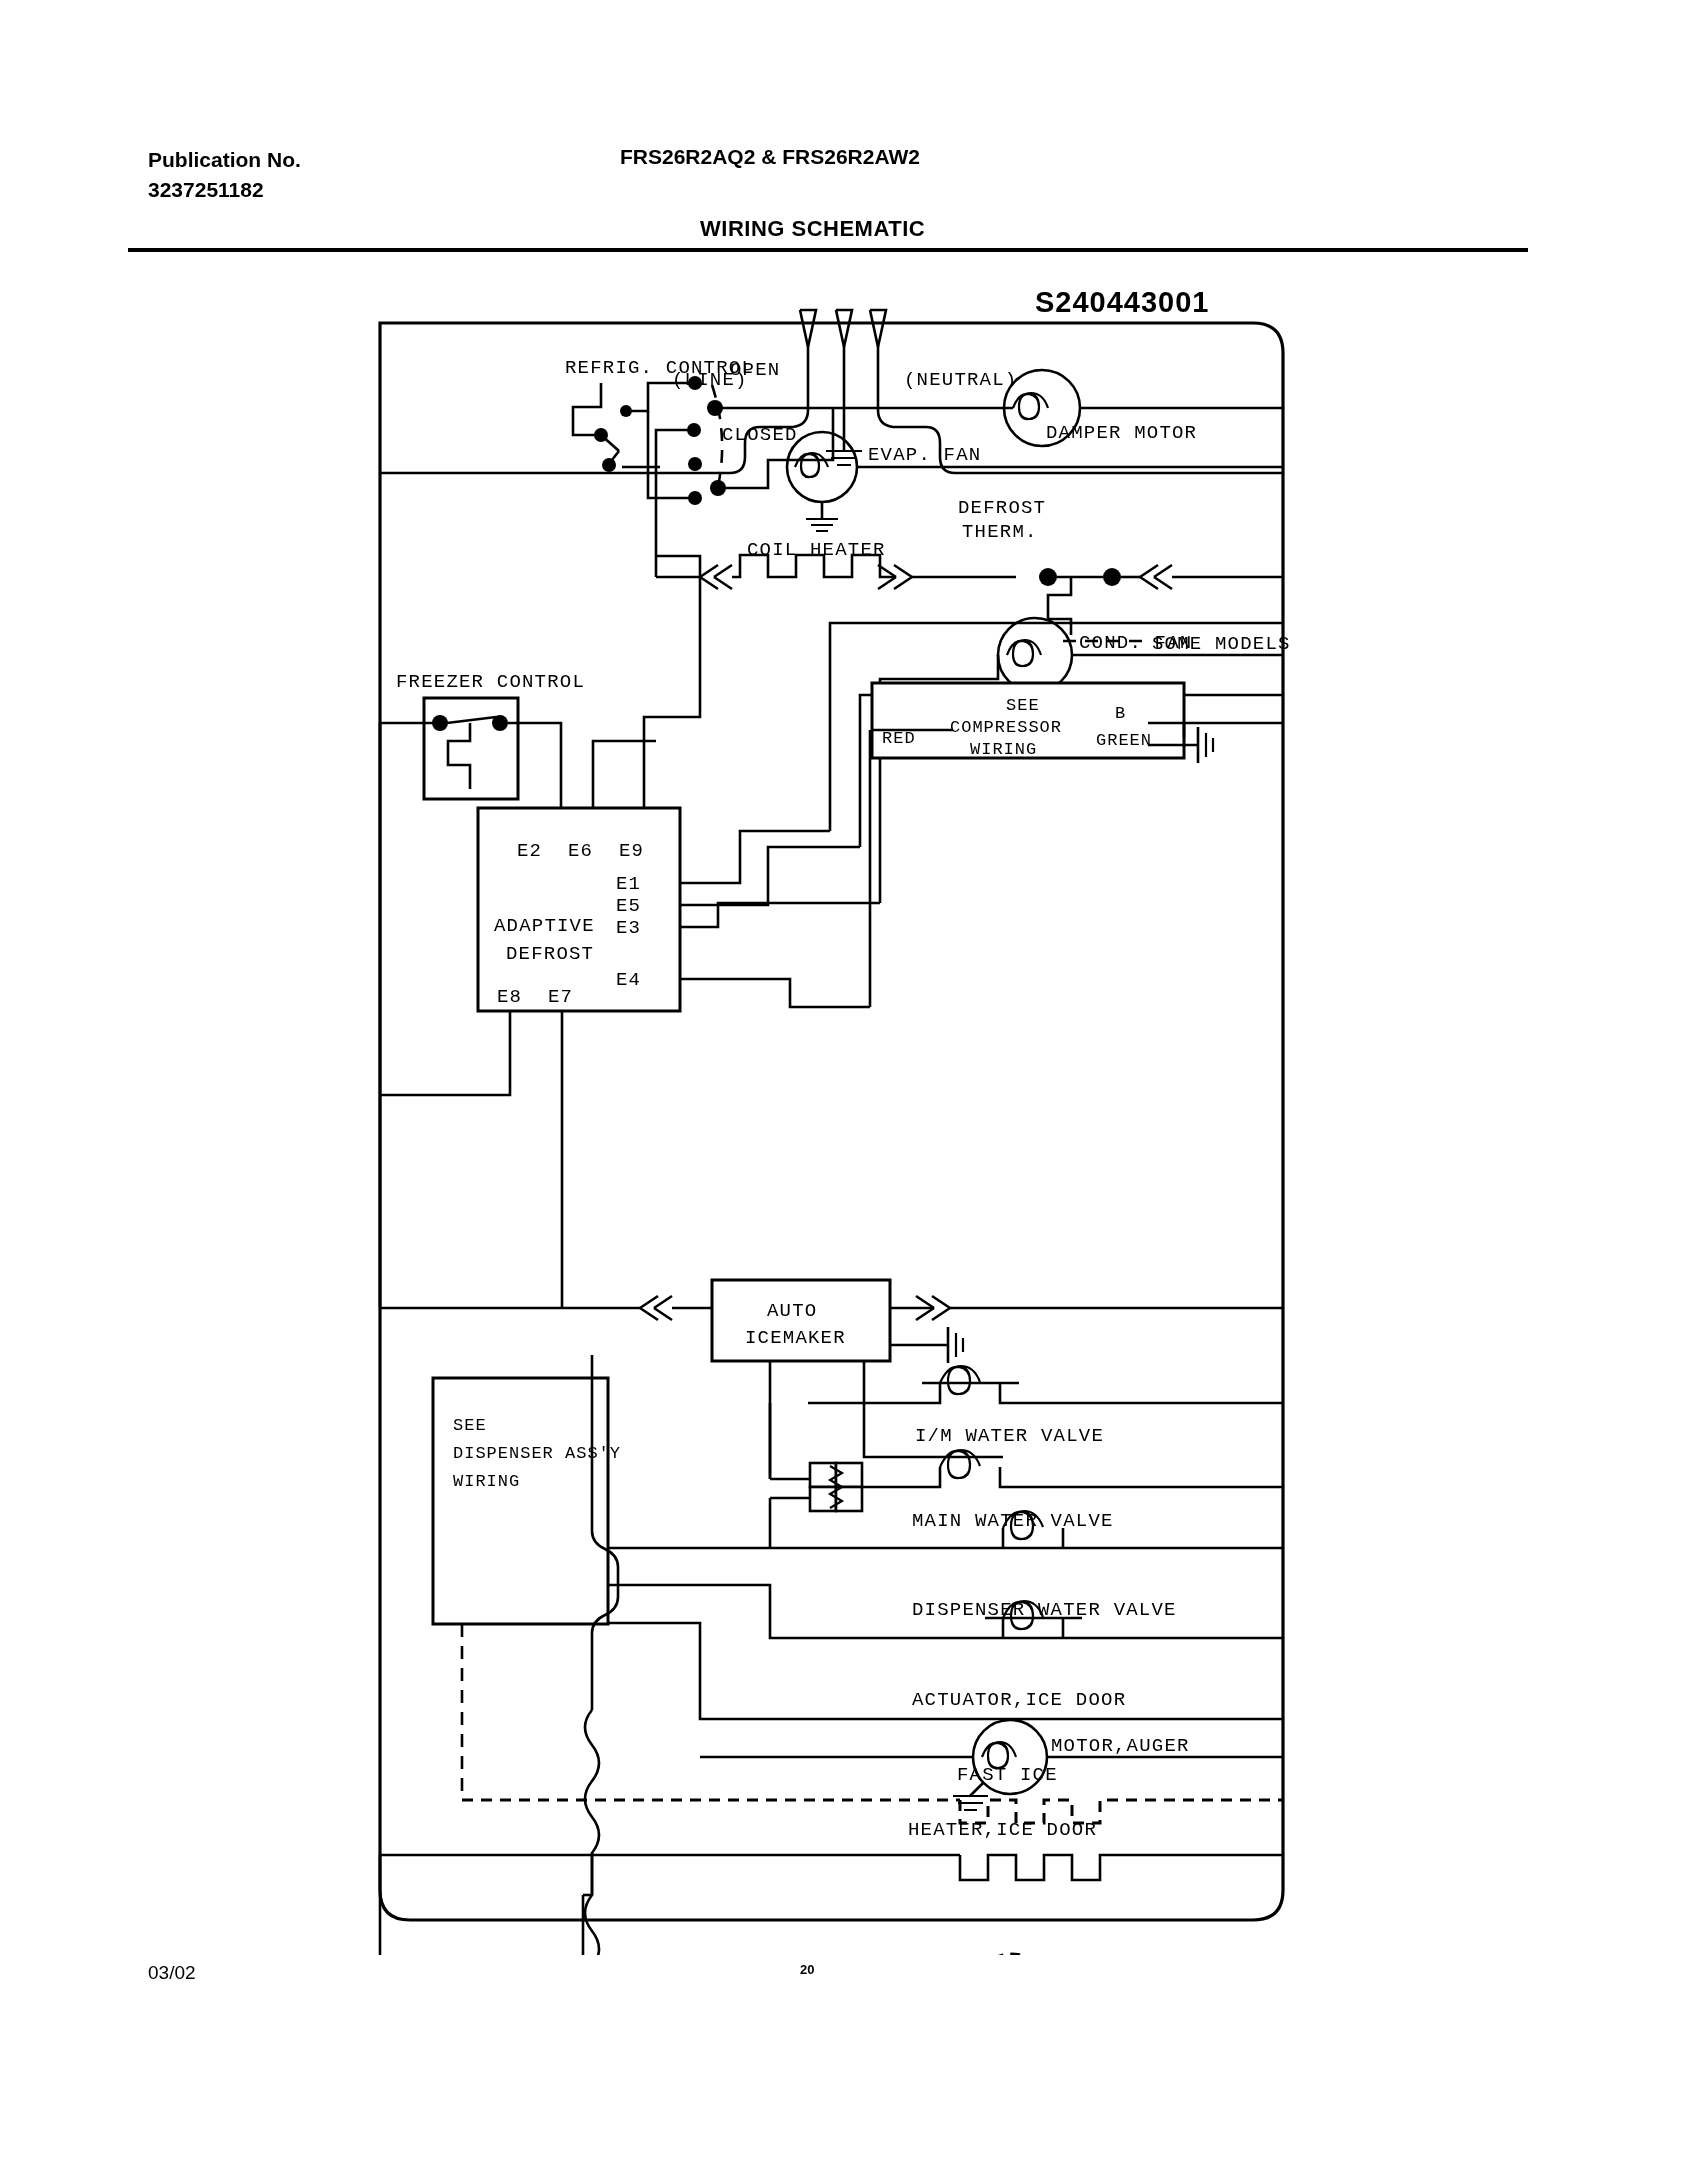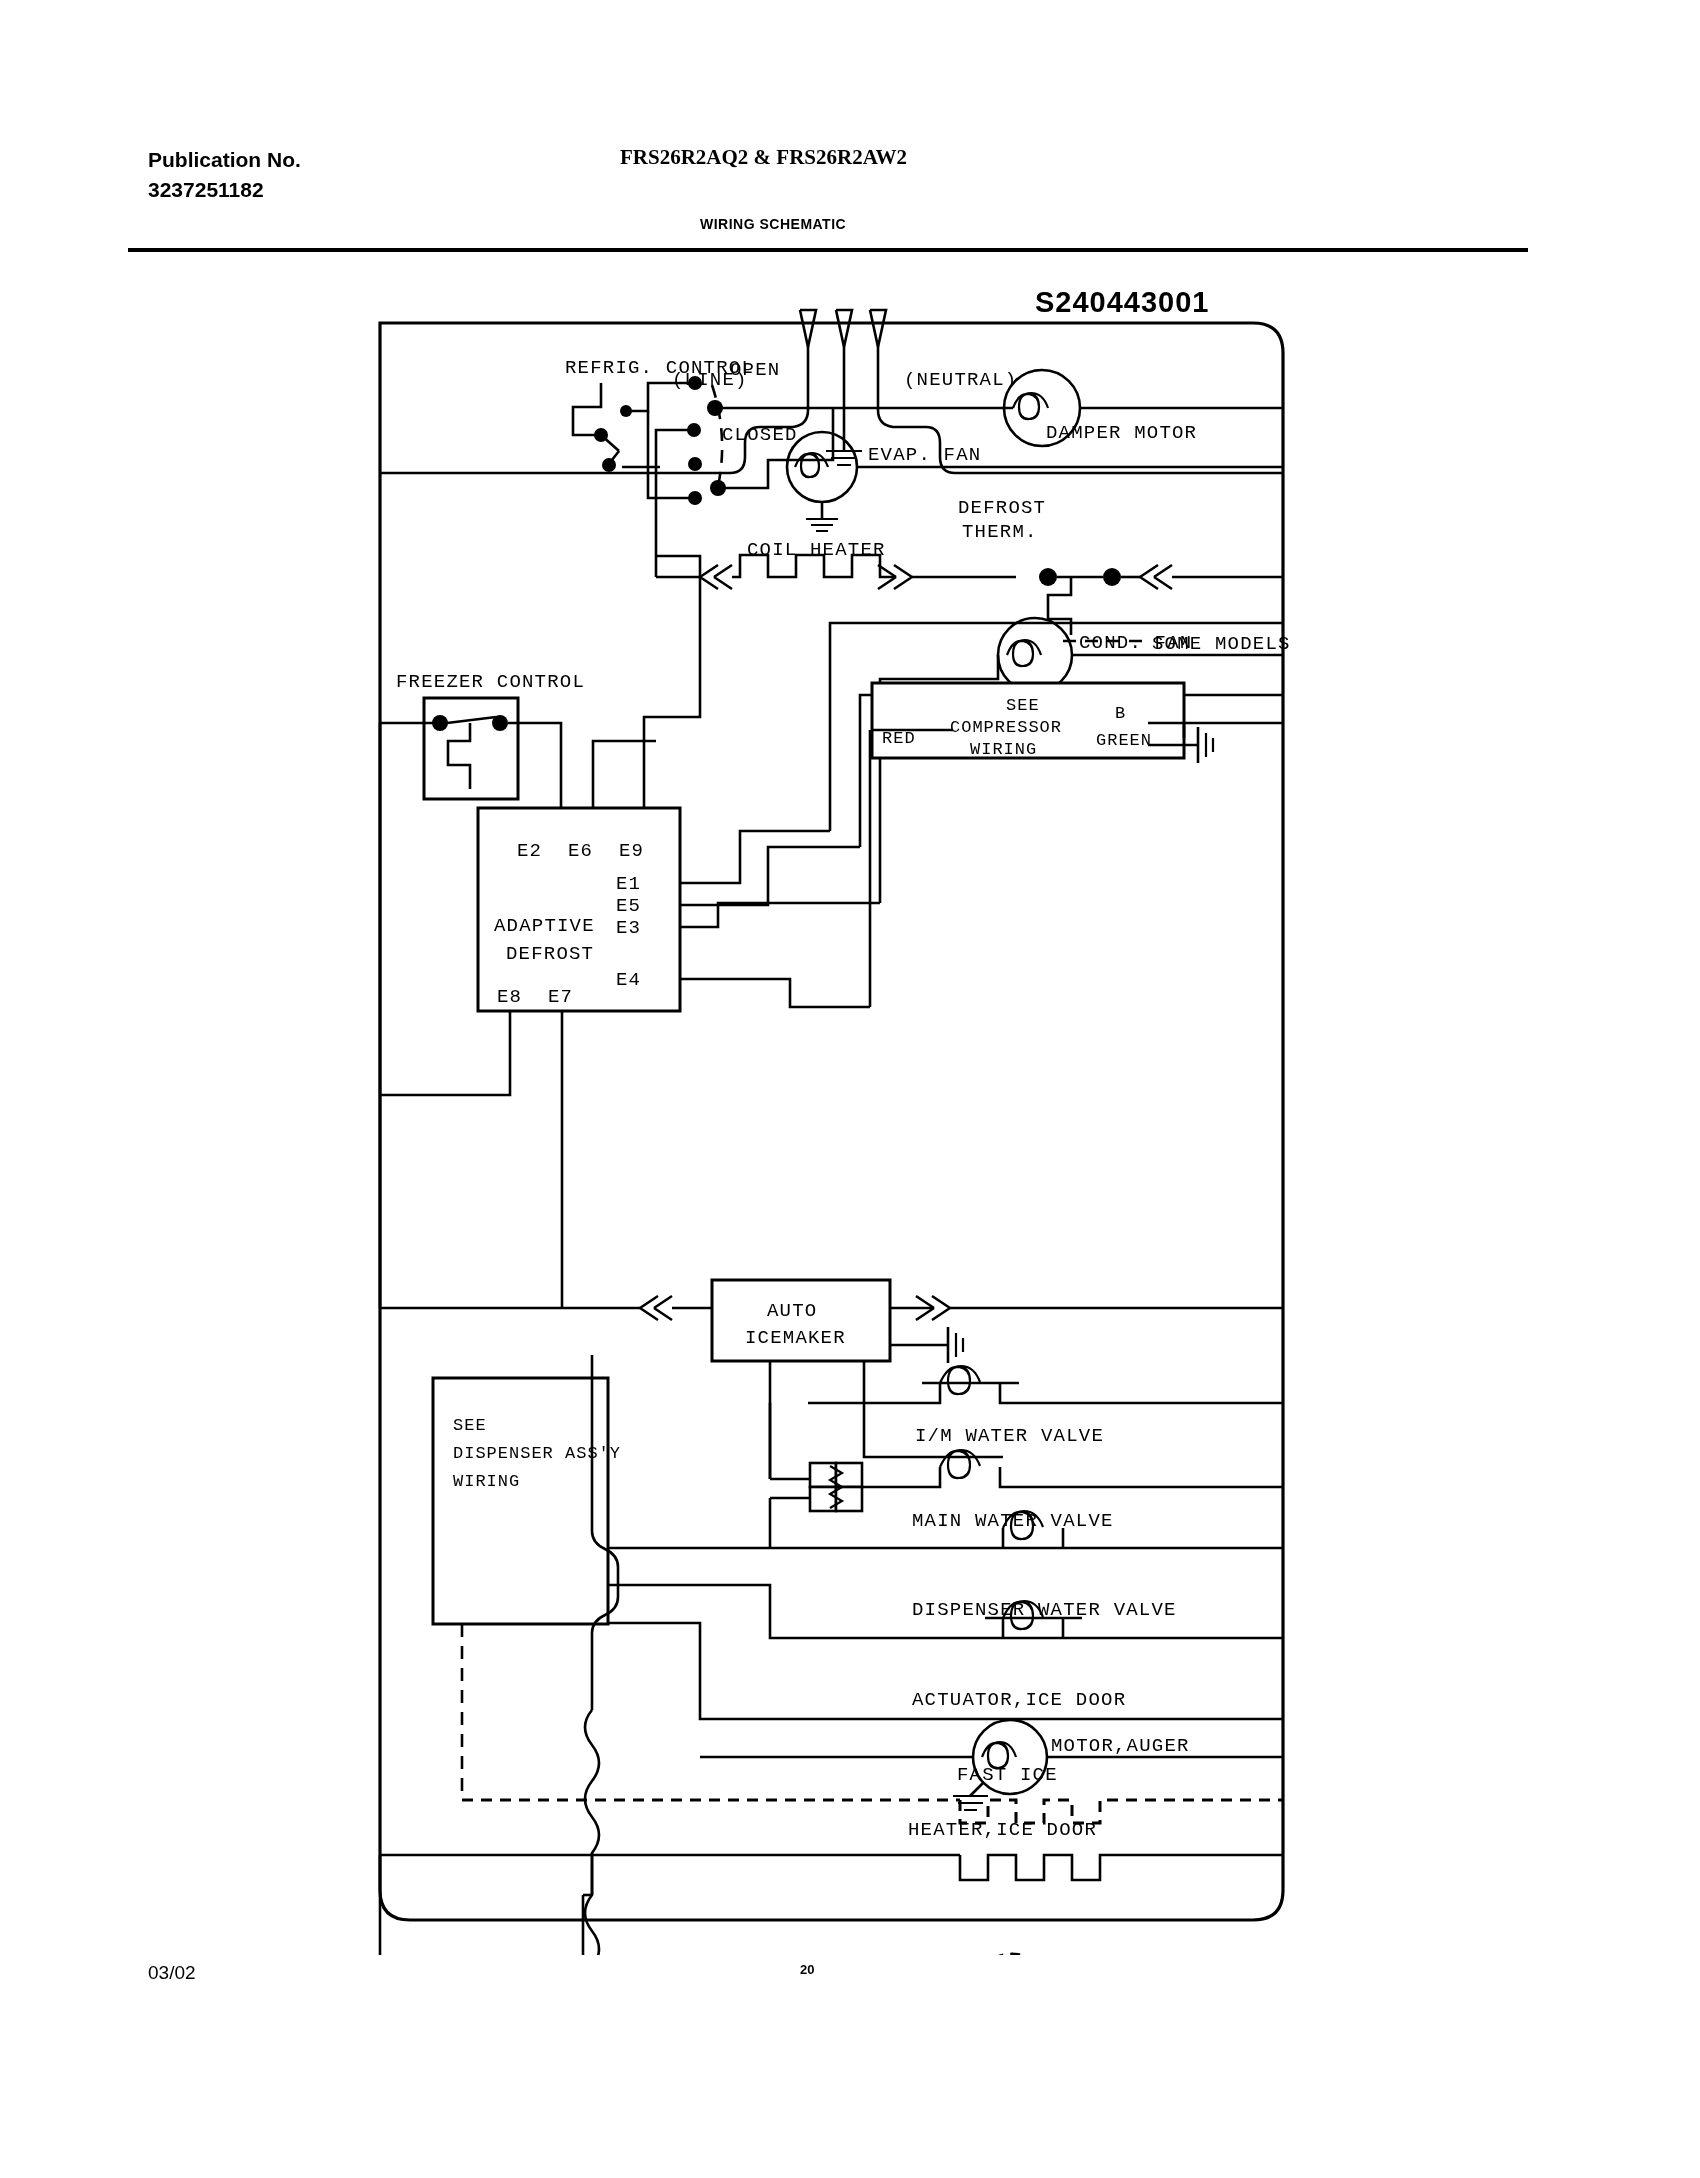--- a/index.html
+++ b/index.html
@@ -1,20 +1,20 @@
 <!DOCTYPE html>
 <html><head>
 <meta charset="utf-8">
 <style>
   html,body{margin:0;padding:0;background:#fff;}
   body{width:1700px;height:2178px;font-family:"Liberation Sans",sans-serif;color:#000;position:relative;}
   .page{position:relative;width:1700px;height:1948px;}
   .hdr-pub{position:absolute;left:148px;top:145px;font-size:21px;font-weight:bold;line-height:30px;white-space:pre;}
-  .hdr-model{position:absolute;left:620px;top:145px;font-size:21px;font-weight:bold;font-family:Liberation Serif, serif;}
-  .hdr-title{position:absolute;left:700px;top:216px;font-size:14px;font-weight:bold;letter-spacing:.5px;}
+  .hdr-model{position:absolute;left:620px;top:145px;font-size:21px;font-weight:bold;}
+  .hdr-title{position:absolute;left:700px;top:216px;font-size:22px;font-weight:bold;letter-spacing:.5px;}
   .rule{position:absolute;left:128px;top:248px;width:1400px;height:4px;background:#000;}
   .foot-date{position:absolute;left:148px;top:1962px;font-size:19px;font-weight:normal;}
   .foot-page{position:absolute;left:800px;top:1962px;font-size:13px;font-weight:bold;}
   svg.schem{position:absolute;left:0;top:255px;}
   text{font-family:"Liberation Mono","DejaVu Sans Mono",monospace;fill:#000;}
   .lbl{font-size:19px;letter-spacing:1.2px;}
   .lbl-sm{font-size:17px;letter-spacing:1px;}
   .partno{font-size:29px;font-weight:bold;font-family:"Liberation Sans",sans-serif;letter-spacing:1px;}
   .w{fill:none;stroke:#000;stroke-width:2.6;}
   .wt{fill:none;stroke:#000;stroke-width:2.2;}

